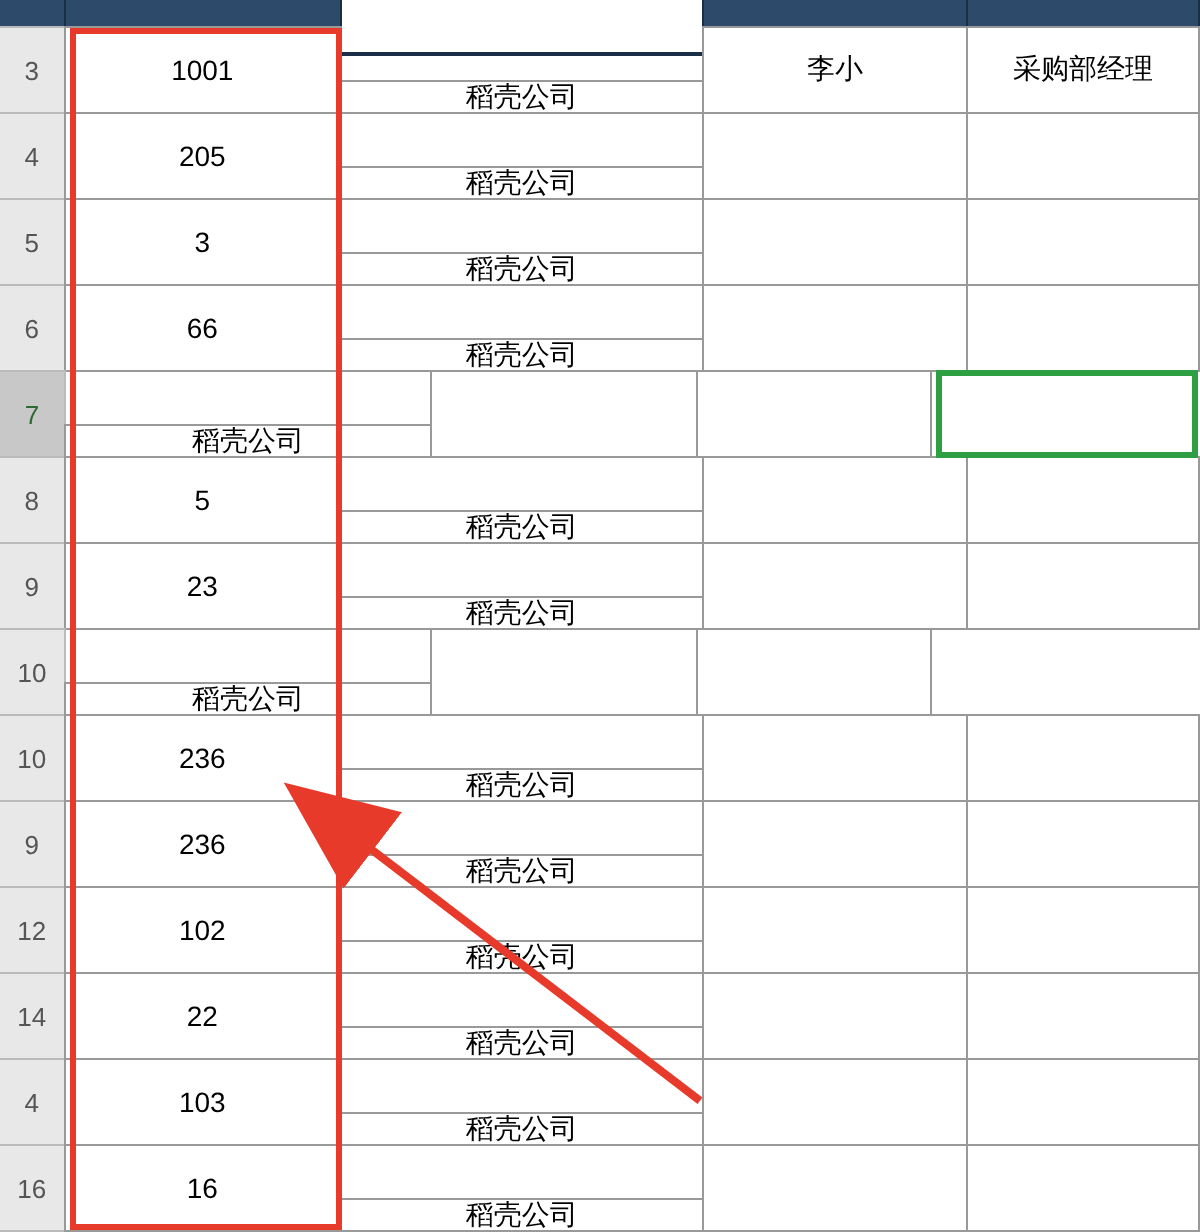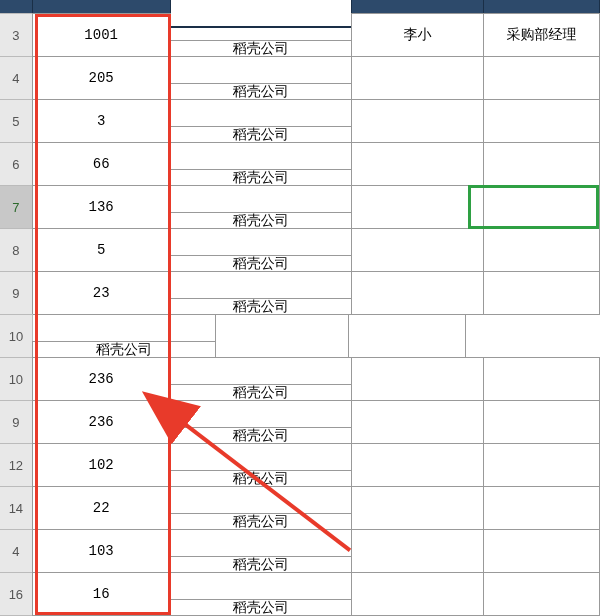--- a/index.html
+++ b/index.html
@@ -42,21 +42,21 @@
     width: 34px;
     background: #e8e8e8;
     color: #555;
     font-size: 13px;
     border-color: #bbb;
   }
   .row.selected .rowhdr {
     background: #c8c8c8;
     color: #2d6a2d;
   }
-  .col-a { width: 140px; font-family: Liberation Mono, monospace; }
+  .col-a { width: 140px; }
   .col-b { width: 184px; margin-top: 26px; }
   .col-c { width: 134px; }
   .col-d { width: 118px; }
   
   .red-box {
     position: absolute;
     border: 3px solid #e83a2a;
     pointer-events: none;
   }
   .green-box {
@@ -104,21 +104,20 @@
     </div>
     <div class="row">
       <div class="cell rowhdr">6</div>
       <div class="cell col-a">66</div>
       <div class="cell col-b">稻壳公司</div>
       <div class="cell col-c"></div>
       <div class="cell col-d"></div>
     </div>
     <div class="row selected">
       <div class="cell rowhdr">7</div>
-      <div class="cell col-a">136</div>
       <div class="cell col-b">稻壳公司</div>
       <div class="cell col-c"></div>
       <div class="cell col-d"></div>
     </div>
     <div class="row">
       <div class="cell rowhdr">8</div>
       <div class="cell col-a">5</div>
       <div class="cell col-b">稻壳公司</div>
       <div class="cell col-c"></div>
       <div class="cell col-d"></div>

